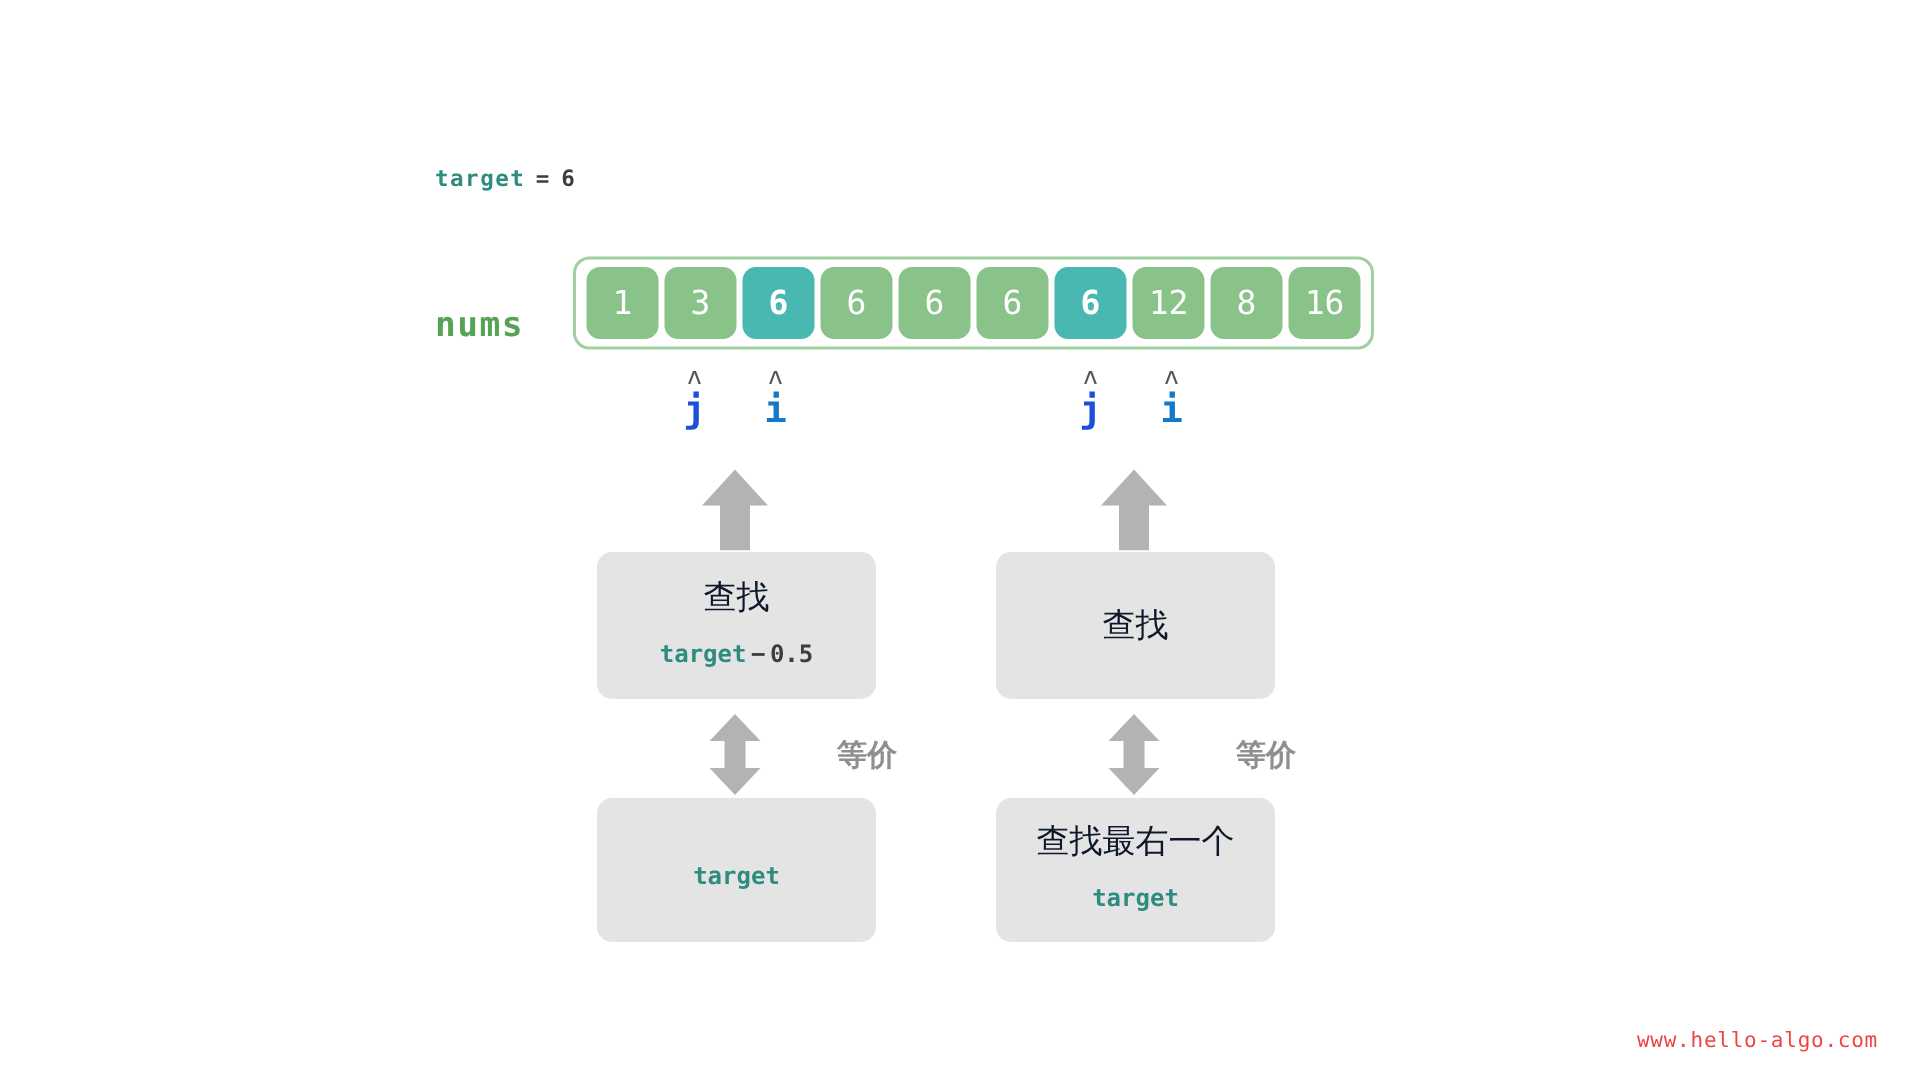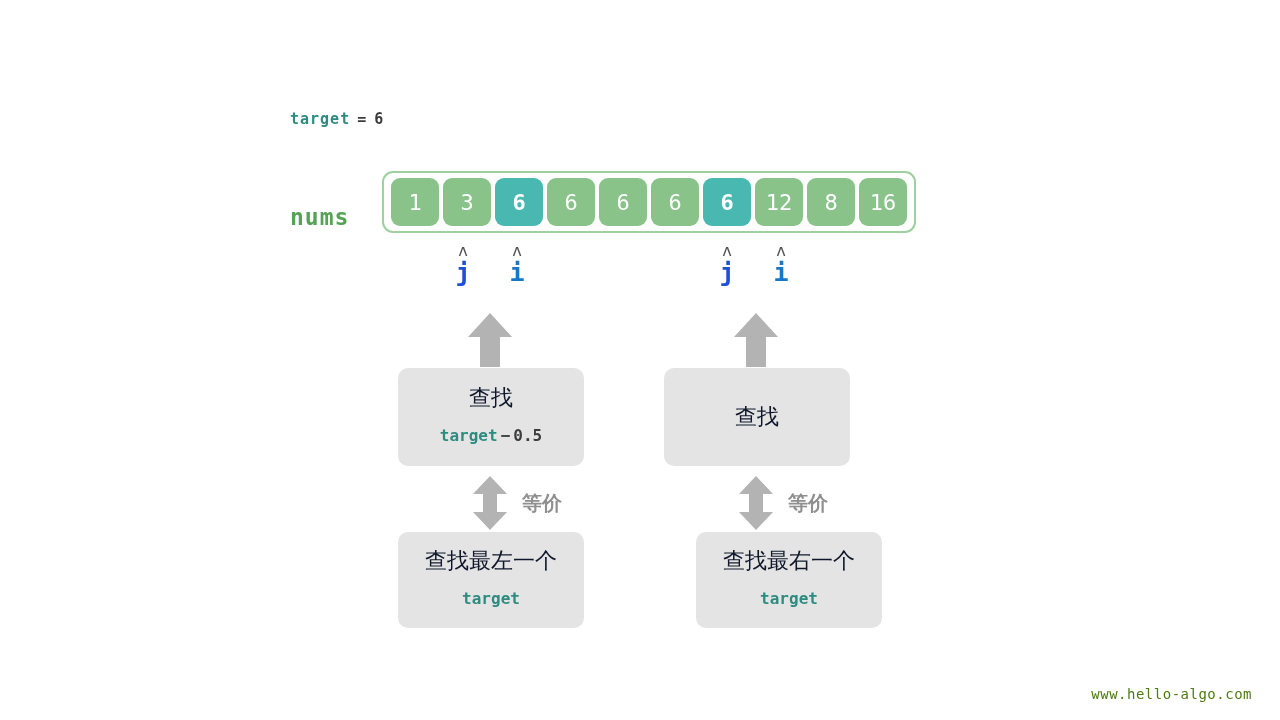--- a/index.html
+++ b/index.html
@@ -131,38 +131,39 @@
     margin-top: 8px;
     white-space: nowrap;
   }
   .op-sym { color: #3c3c3c; padding: 0 3px; }
 
   
   .equiv {
     position: absolute;
     display: flex;
     align-items: center;
+    gap: 36px;
   }
   .equiv .dbl svg { display: block; }
   .equiv .eq-label {
     font-family: "DejaVu Sans", sans-serif;
     font-size: 20px;
     font-weight: bold;
     color: #8f8f8f;
     margin-left: 14px;
   }
 
   
   #watermark {
     position: absolute;
     right: 28px;
     bottom: 18px;
     font-family: "DejaVu Sans Mono", monospace;
     font-size: 14px;
-    color: #4d7c0f;
+    color: #ef4444;
     letter-spacing: 0.5px;
   }
 </style>
 </head>
 <body>
 
 <div id="target-line">
   <span class="tk-teal">target</span><span class="tk-eq">=</span><span class="tk-dark">6</span>
 </div>
 
@@ -213,24 +214,23 @@
 
 <div id="box-layer">
     <div class="info-box" style="left: 398px; top: 368px; height: 98px; background: rgb(228, 228, 228);">
       <div class="box-line1">查找</div>
       <div class="box-line2"><span class="tk-teal">target</span><span class="op-sym">−</span><span class="tk-dark">0.5</span></div>
     </div>
     <div class="info-box" style="left: 664px; top: 368px; height: 98px; background: rgb(228, 228, 228);">
       <div class="box-line1">查找</div>
     </div>
     <div class="info-box" style="left: 398px; top: 532px; height: 96px; background: rgb(228, 228, 228);">
-      <div class="box-line1">查找最左一个</div>
       <div class="box-line2"><span class="tk-teal">target</span></div>
     </div>
-    <div class="info-box" style="left: 664px; top: 532px; height: 96px; background: rgb(228, 228, 228); margin-left: 32px;">
+    <div class="info-box" style="left: 664px; top: 532px; height: 96px; background: rgb(228, 228, 228);">
       <div class="box-line1">查找最右一个</div>
       <div class="box-line2"><span class="tk-teal">target</span></div>
     </div>
   </div>
 
 <div id="equiv-layer">
     <div class="equiv" style="left: 472px; top: 475px;">
       <span class="dbl">
         <svg width="36" height="56" viewBox="0 0 36 56">
           <polygon points="18,1 35,19 25,19 25,37 35,37 18,55 1,37 11,37 11,19 1,19" fill="#b3b3b3"></polygon>

